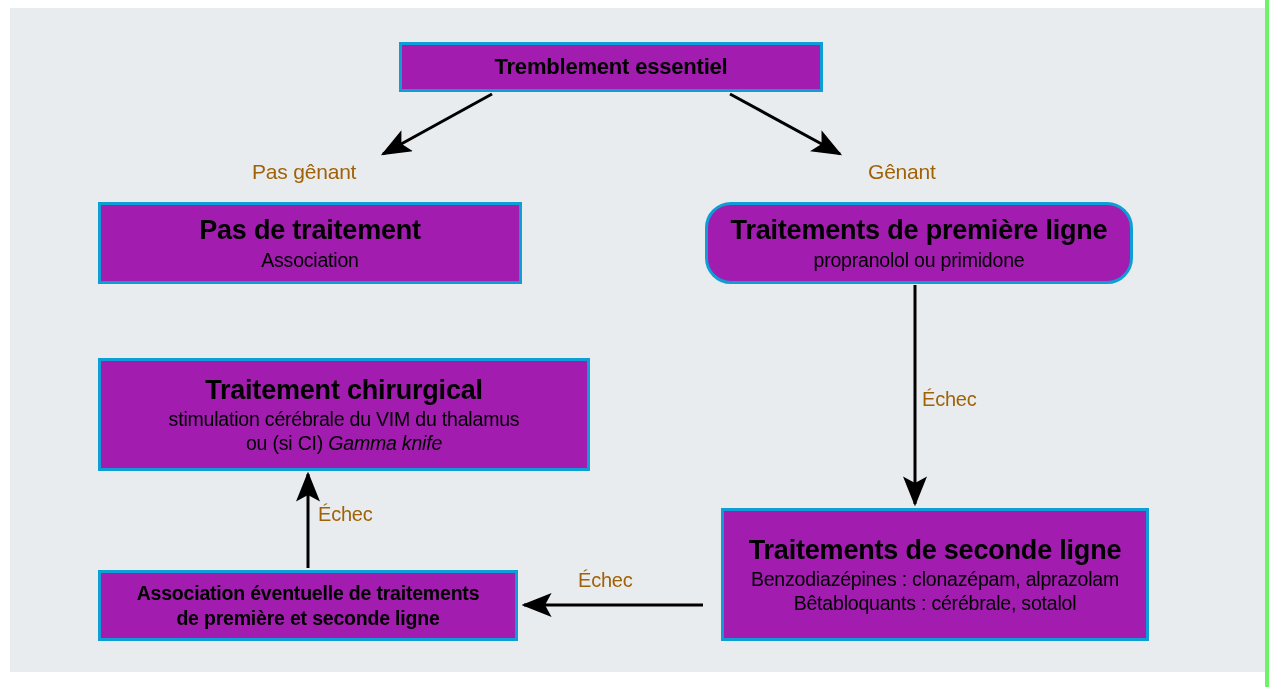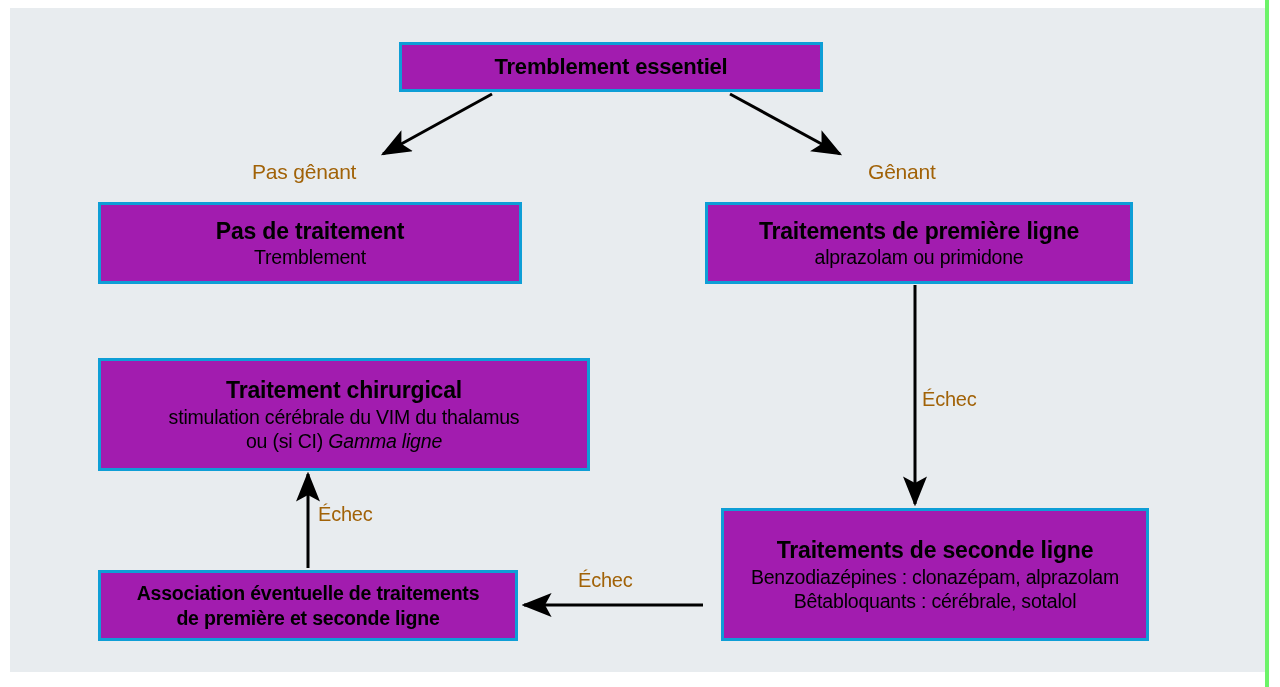--- a/index.html
+++ b/index.html
@@ -42,35 +42,35 @@
     display: flex;
     flex-direction: column;
     align-items: center;
     justify-content: center;
     text-align: center;
     color: #000000;
     line-height: 1.24;
   }
   .node .ttl {
     font-weight: bold;
-    font-size: 23px;
+    font-size: 27px;
     letter-spacing: -0.2px;
   }
   .node .sub {
     font-weight: normal;
     font-size: 19.5px;
     letter-spacing: -0.2px;
   }
   .node .sub i { font-style: italic; }
 
   .node-root   { left: 399px; top: 42px;  width: 424px; height: 50px; }
   .node-root .ttl { font-size: 22px; }
 
   .node-none   { left: 98px;  top: 202px; width: 424px; height: 82px; }
-  .node-first  { left: 705px; top: 202px; width: 428px; height: 82px; }
+  .node-first  { left: 705px; top: 202px; width: 428px; height: 82px; border-radius: 26px; }
   .node-surg   { left: 98px;  top: 358px; width: 492px; height: 113px; }
   .node-second { left: 705px; top: 508px; width: 428px; height: 133px; margin-left: 16px; }
   .node-assoc  { left: 98px;  top: 570px; width: 420px; height: 71px; }
 
   .node-assoc .ttl { font-size: 19.5px; }
 
   
   .elabel {
     position: absolute;
     color: #a16207;
@@ -121,33 +121,33 @@
 
   <div class="node node-root">
     <div class="ttl">Tremblement essentiel</div>
   </div>
 
   <div class="elabel plain lbl-pasgenant">Pas gênant</div>
   <div class="elabel plain lbl-genant">Gênant</div>
 
   <div class="node node-none">
     <div class="ttl">Pas de traitement</div>
-    <div class="sub">Tremblement</div>
+    <div class="sub">Association</div>
   </div>
 
   <div class="node node-first">
     <div class="ttl">Traitements de première ligne</div>
-    <div class="sub">alprazolam ou primidone</div>
+    <div class="sub">propranolol ou primidone</div>
   </div>
 
   <div class="node node-surg">
     <div class="ttl">Traitement chirurgical</div>
     <div class="sub">stimulation cérébrale du VIM du thalamus</div>
     <div class="sub">
-      <span>ou (si CI) </span><i>Gamma ligne</i>
+      <span>ou (si CI) </span><i>Gamma knife</i>
     </div>
   </div>
 
   <div class="node node-second">
     <div class="ttl">Traitements de seconde ligne</div>
     <div class="sub">Benzodiazépines : clonazépam, alprazolam</div>
     <div class="sub">Bêtabloquants : cérébrale, sotalol</div>
   </div>
 
   <div class="node node-assoc">

